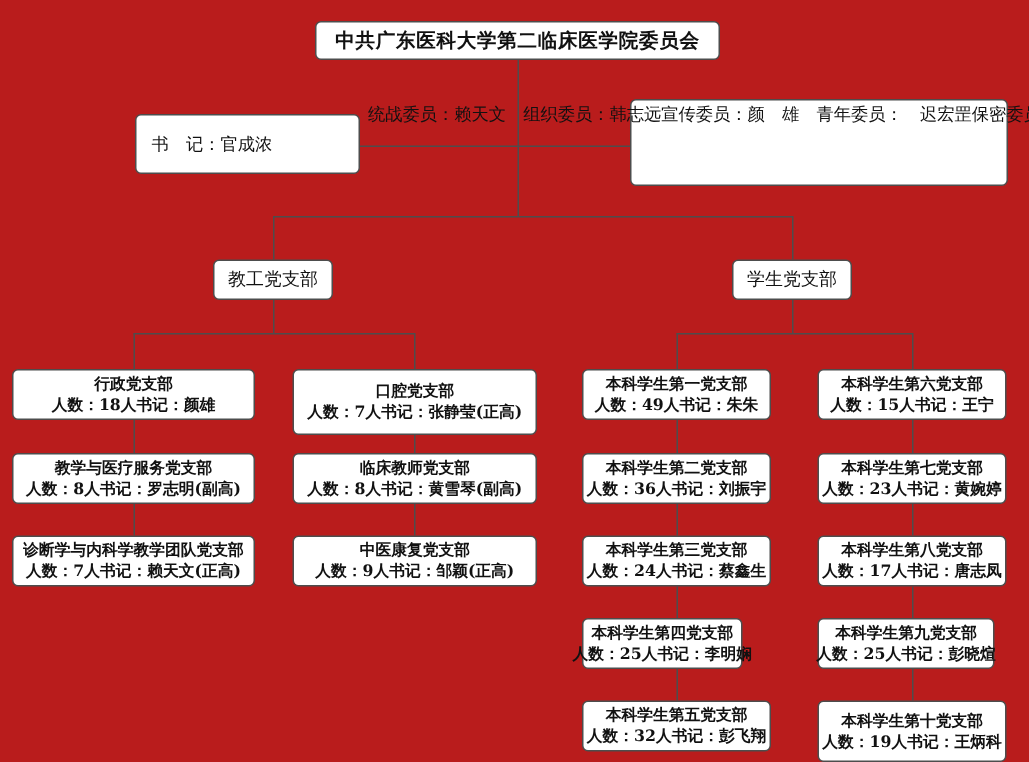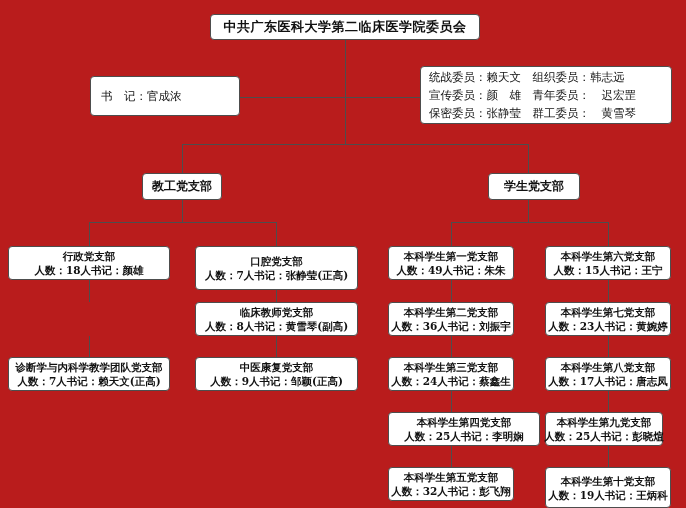--- a/index.html
+++ b/index.html
@@ -12,28 +12,28 @@
     position:absolute; box-sizing:border-box; background:#ffffff;
     border:1px solid #4d4d4d; border-radius:4px;
   }
   .line { position:absolute; background:#4d4d4d; }
   .title-box {
     display:flex; align-items:center; justify-content:center;
     font-weight:bold; font-size:13px; letter-spacing:0.5px;
   }
   .branch-box {
     display:flex; align-items:center; justify-content:center;
-    font-weight:bold; font-size:12px;
+    font-weight:normal; font-size:12px;
   }
   .leader-box {
     display:flex; flex-direction:column; justify-content:center;
     font-size:11.5px; line-height:18px; padding-left:10px;
   }
   .committee-box {
-    display:flex; flex-direction:column; justify-content:center;
+    display:flex; flex-direction:row; justify-content:center;
     font-size:11.5px; line-height:18px; padding-left:8px;
   }
   .committee-box .row, .leader-box .row { white-space:nowrap; }
   .leaf {
     display:flex; flex-direction:column; justify-content:center; align-items:center;
     text-align:center; font-size:10.5px; line-height:14px;font-weight:bold;
   }
   .leaf .name, .leaf .info { white-space:nowrap; }
 </style>
 </head>
@@ -77,27 +77,31 @@
 
   <div class="box committee-box" style="left:420px;top:66px;width:252px;height:58px">
     <div class="row">统战委员：赖天文　组织委员：韩志远</div>
     <div class="row">宣传委员：颜　雄　青年委员：　迟宏罡</div>
     <div class="row">保密委员：张静莹　群工委员：　黄雪琴</div>
   </div>
 
   <div class="box branch-box" style="left:142px;top:173px;width:80px;height:27px">
     <span>教工党支部</span>
   </div>
-  <div class="box branch-box" style="left:488px;top:173px;width:92px;height:27px">
+  <div class="box branch-box" style="left:488px;top:173px;width:80px;height:27px">
     <span>学生党支部</span>
   </div>
 
   <div class="box leaf" style="left:8px;top:246px;width:162px;height:34px">
     <div class="name">行政党支部</div>
     <div class="info">人数：18人书记：颜雄</div>
+  </div>
+  <div class="box leaf" style="left:8px;top:302px;width:162px;height:34px">
+    <div class="name">教学与医疗服务党支部</div>
+    <div class="info">人数：8人书记：罗志明(副高)</div>
   </div>
   <div class="box leaf" style="left:8px;top:357px;width:162px;height:34px">
     <div class="name">诊断学与内科学教学团队党支部</div>
     <div class="info">人数：7人书记：赖天文(正高)</div>
   </div>
 
   <div class="box leaf" style="left:195px;top:246px;width:163px;height:44px">
     <div class="name">口腔党支部</div>
     <div class="info">人数：7人书记：张静莹(正高)</div>
   </div>
@@ -115,21 +119,21 @@
     <div class="info">人数：49人书记：朱朱</div>
   </div>
   <div class="box leaf" style="left:388px;top:302px;width:126px;height:34px">
     <div class="name">本科学生第二党支部</div>
     <div class="info">人数：36人书记：刘振宇</div>
   </div>
   <div class="box leaf" style="left:388px;top:357px;width:126px;height:34px">
     <div class="name">本科学生第三党支部</div>
     <div class="info">人数：24人书记：蔡鑫生</div>
   </div>
-  <div class="box leaf" style="left:388px;top:412px;width:152px;height:34px">
+  <div class="box leaf" style="left:388px;top:412px;width:107px;height:34px">
     <div class="name">本科学生第四党支部</div>
     <div class="info">人数：25人书记：李明娴</div>
   </div>
   <div class="box leaf" style="left:388px;top:467px;width:126px;height:34px">
     <div class="name">本科学生第五党支部</div>
     <div class="info">人数：32人书记：彭飞翔</div>
   </div>
 
   <div class="box leaf" style="left:545px;top:246px;width:126px;height:34px">
     <div class="name">本科学生第六党支部</div>

